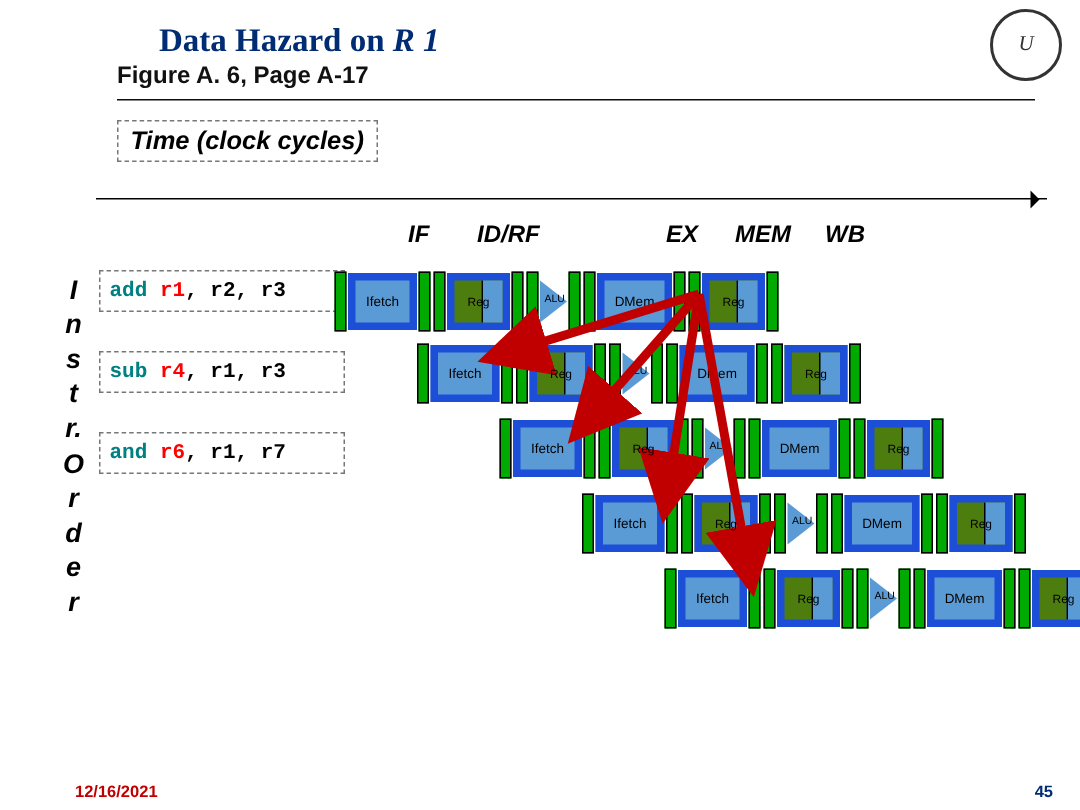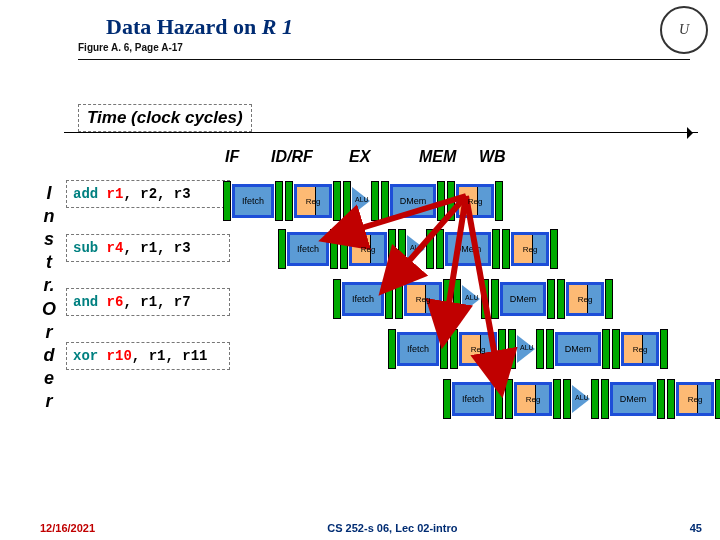--- a/index.html
+++ b/index.html
@@ -1,57 +1,57 @@
 <!DOCTYPE html>
 <html><head>
 <meta charset="utf-8">
 <style>
   :root { --navy:#002C73; --teal:#008080; --red:#FF0000; --gold:#F2C000; --blue:#5B9BD5; --green:#00AA00; }
   html,body { margin:0; padding:0; font-family:Arial,Helvetica,sans-serif; background:#fff; }
   .slide { width:720px; height:540px; position:relative; box-sizing:border-box; }
   .title { font-family:Liberation Serif, serif; font-weight:bold; font-size:22px; color:var(--navy); padding:14px 0 0 106px; }
   .title .r1 { font-style:italic; }
-  .subtitle { font-family:Arial; font-weight:bold; font-size:10px; color:#111; padding:2px 12px 6px 78px; }
+  .subtitle { font-family:Arial; font-weight:bold; font-size:16px; color:#111; padding:2px 12px 6px 78px; }
   .hrline { margin:0 30px 0 78px; height:1px; background:#000; opacity:.95; }
   .logo { position:absolute; right:12px; top:6px; width:44px; height:44px; border:2px solid #333; border-radius:50%; display:flex; align-items:center; justify-content:center; font-style:italic; font-size:14px; color:#333; font-family:serif; }
   .logo::after { content:""; position:absolute; right:-4px; bottom:-4px; width:44px; height:44px; border-radius:50%; border:1px solid #aaa; z-index:-1; }
-  .time-label-box { position:absolute; left:78px; top:104px; border:1px dashed #777; padding:3px 8px; font-style:italic; font-weight:bold; font-size:17px; }
+  .time-label-box { position:absolute; left:78px; top:80px; border:1px dashed #777; padding:3px 8px; font-style:italic; font-weight:bold; font-size:17px; }
   .time-arrow { position:absolute; left:64px; right:22px; top:132px; height:1px; background:#000; }
   .time-arrow::after { content:""; position:absolute; right:-1px; top:-5px; border:6px solid transparent; border-left-color:#000; }
   .stage-row { position:absolute; left:225px; top:148px; display:flex; gap:20px; }
   .stage { font-weight:bold; font-style:italic; font-size:16px; }
-  .stage.if   { width:26px; }
+  .stage.if   { width:26px;margin-left:47px; }
   .stage.id   { width:58px; }
-  .stage.ex   { width:26px; }
-  .stage.mem  { width:40px;margin-left:24px; }
+  .stage.ex   { width:26px;margin-left:48px; }
+  .stage.mem  { width:40px; }
   .stage.wb   { width:30px; }
   .vlabel { position:absolute; left:42px; font-family:Arial; font-weight:bold; font-style:italic; font-size:18px; line-height:23px; width:14px; text-align:center; }
   .vlabel.top  { top:182px; }
   .vlabel.bot  { top:298px; }
   .instr-col { position:absolute; left:66px; top:180px; display:flex; flex-direction:column; gap:26px; }
   .instr { border:1px dashed #777; width:150px; padding:5px 6px; font-family:'Courier New',monospace; font-weight:bold; font-size:14px; white-space:nowrap; }
   .instr .op { color:var(--teal); }
   .instr .dst { color:var(--red); }
   .pipe-area { position:absolute; left:222px; top:180px; width:485px; height:280px; }
   .row { position:absolute; height:42px; display:flex; align-items:center; }
   .row.r0 { top:0;    left:0; }
   .row.r1 { top:48px; left:55px; }
   .row.r2 { top:98px; left:110px; }
   .row.r3 { top:148px;left:165px; }
   .row.r4 { top:198px;left:220px; }
   .bar { width:6px; height:38px; border:1px solid #000; background:var(--green); margin:0 1px; }
-  .block { height:28px; border:3px solid #1d4ed8; background:var(--blue); font-size:9px; display:flex; align-items:center; justify-content:center; padding:0 3px; }
-  .regblock { position:relative; width:26px; background:#fdba74; }
+  .block { height:28px; border:5px solid #1d4ed8; background:var(--blue); font-size:9px; display:flex; align-items:center; justify-content:center; padding:0 3px; }
+  .regblock { position:relative; width:26px; background:#4d7c0f; }
   .regblock::after { content:""; position:absolute; right:0; top:0; width:40%; height:100%; background:var(--blue); border-left:1px solid #000; }
   .regtext { position:relative; z-index:2; font-size:8px; }
   .alu { width:0; height:0; border-top:14px solid transparent; border-bottom:14px solid transparent; border-left:18px solid var(--blue); position:relative; }
   .alu .alutxt { position:absolute; left:-15px; top:-5px; font-size:7px; color:#000; }
   .dmem { width:34px;justify-content:center; }
   .ifetch { width:30px; }
-  .footer { position:absolute; bottom:6px; left:40px; right:18px; display:flex; justify-content:space-between; font-size:11px;text-align:center; }
+  .footer { position:absolute; bottom:6px; left:50px; right:18px; display:flex; justify-content:space-between; font-size:11px;text-align:center; }
   .foot-date { color:#C00000; font-weight:bold; }
   .foot-ctr  { color:var(--navy); font-weight:bold; }
   .foot-num  { color:var(--navy); font-weight:bold; }
   svg.hazards { position:absolute; left:0; top:0; pointer-events:none; }
 </style>
 </head>
 <body>
 
 <div class="slide">
 
@@ -91,23 +91,20 @@
 
   <div class="instr-col">
     <div class="instr">
       <span class="op">add </span><span class="dst">r1</span><span>, r2, r3</span>
     </div>
     <div class="instr">
       <span class="op">sub </span><span class="dst">r4</span><span>, r1, r3</span>
     </div>
     <div class="instr">
       <span class="op">and </span><span class="dst">r6</span><span>, r1, r7</span>
-    </div>
-    <div class="instr">
-      <span class="op">xor </span><span class="dst">r10</span><span>, r1, r11</span>
     </div>
   </div>
 
   <div class="pipe-area">
 
     <div class="row r0">
       <span class="bar"></span>
       <div class="block ifetch">
           <span>Ifetch</span>
         </div>
@@ -257,17 +254,16 @@
     <g id="hazard-lines" stroke="#C00000" stroke-width="6" fill="none" marker-end="url(#ah)">
         <line x1="466" y1="196" x2="332" y2="237"></line>
         <line x1="466" y1="196" x2="388" y2="285"></line>
         <line x1="466" y1="196" x2="444" y2="335"></line>
         <line x1="466" y1="196" x2="500" y2="384"></line>
       </g>
   </svg>
 
   <div class="footer">
     <span class="foot-date">12/16/2021</span>
-    <span class="foot-ctr">CS 252-s 06, Lec 02-intro</span>
     <span class="foot-num">45</span>
   </div>
 
 </div>
 
 </body></html>

